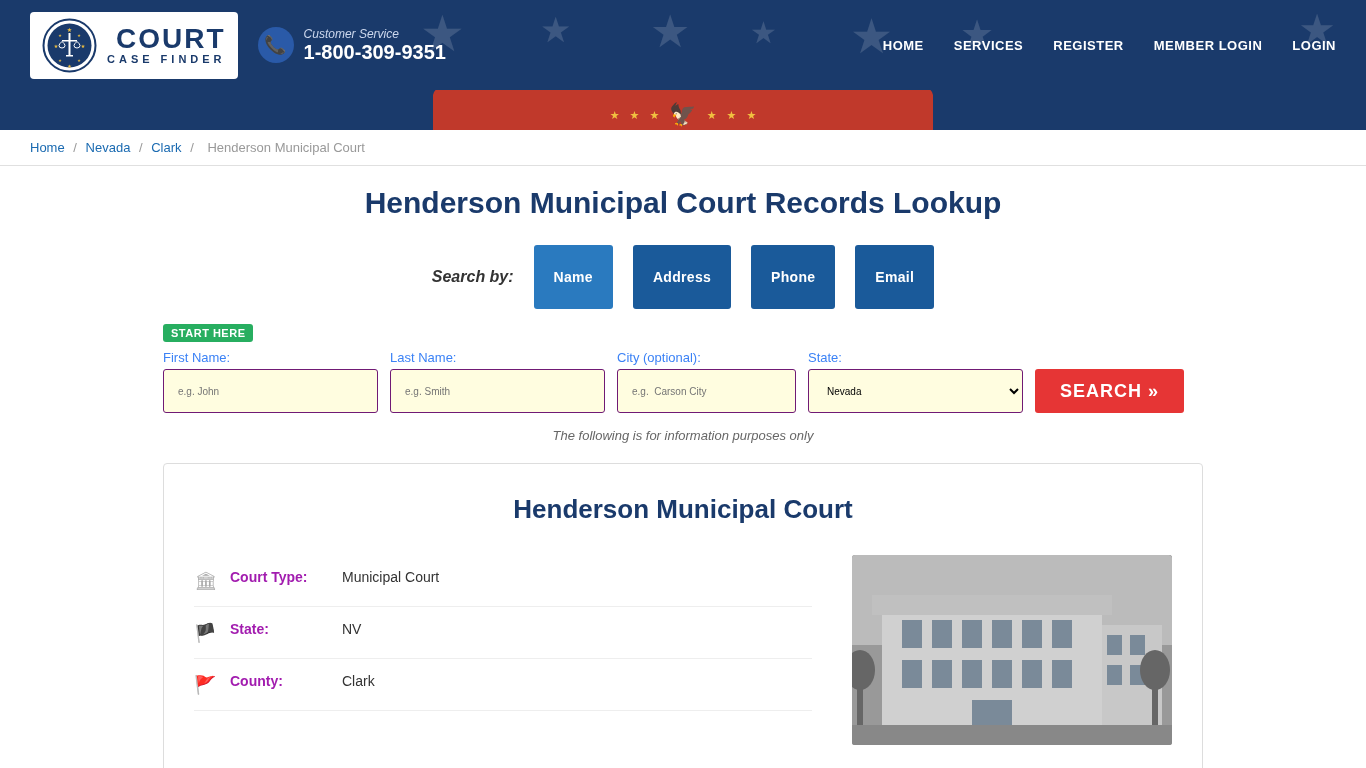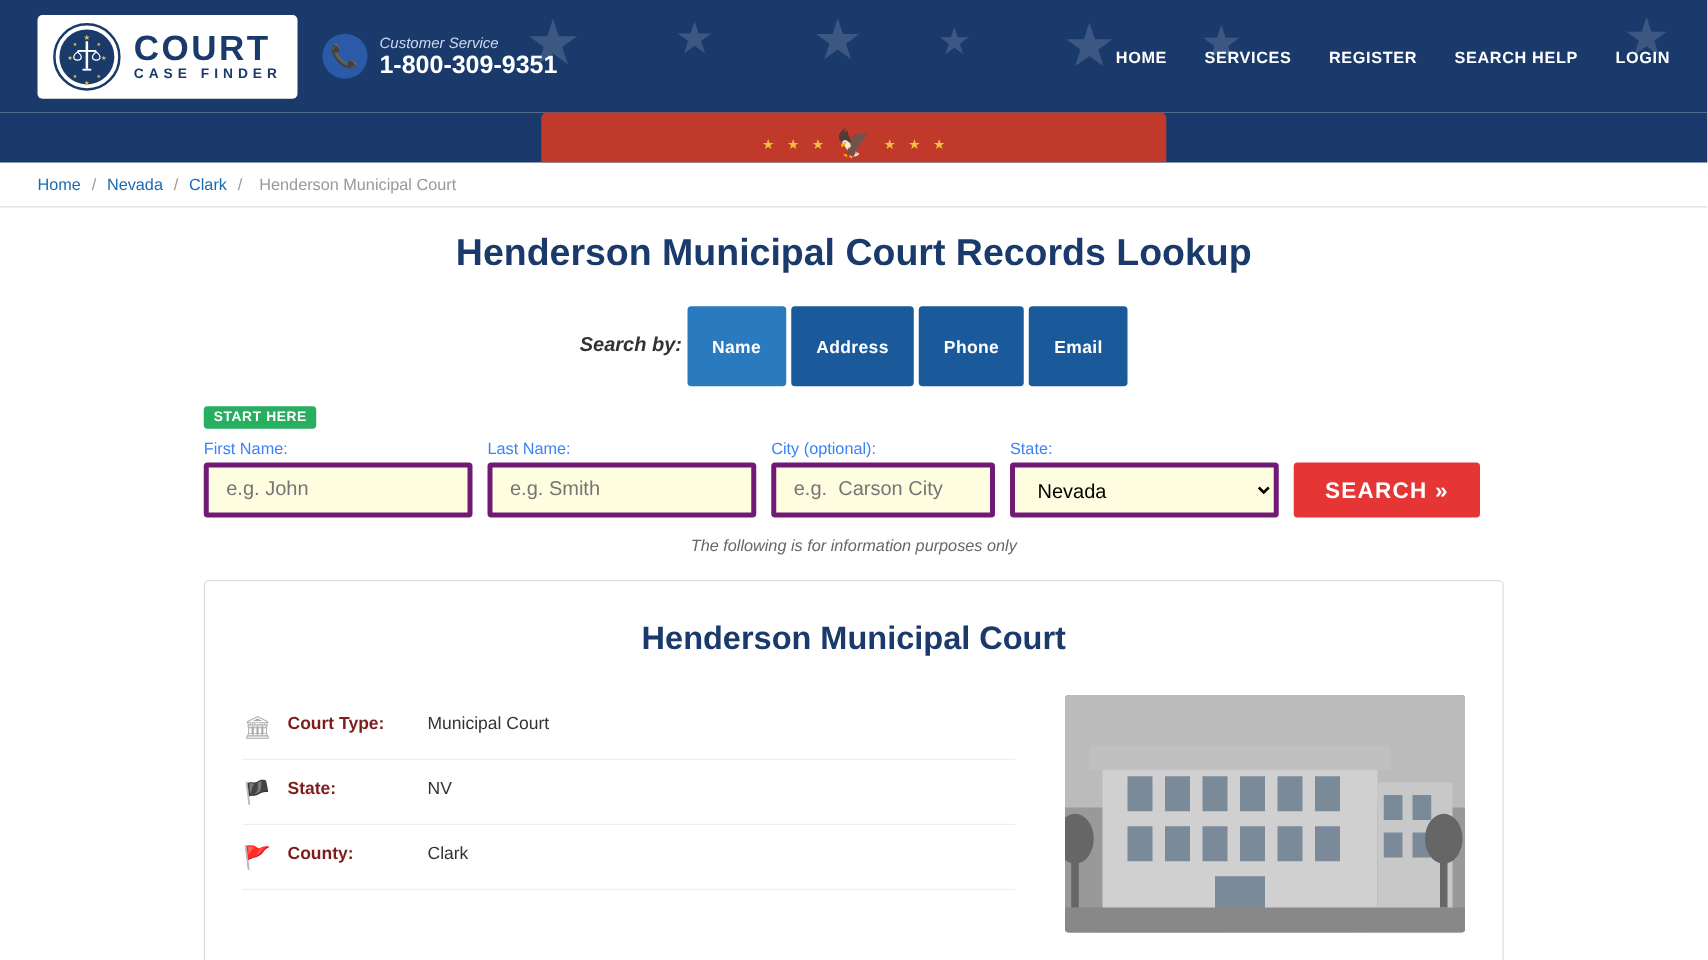--- a/index.html
+++ b/index.html
@@ -28,21 +28,21 @@
       padding: 6px 12px;
       gap: 10px;
     }
     .logo-emblem {
       width: 55px;
       height: 55px;
     }
     .logo-text-block {
       display: flex;
       flex-direction: column;
-      align-items: flex-start;
+      align-items: flex-end;
     }
     .logo-court {
       font-size: 28px;
       font-weight: 900;
       color: #1a3a6b;
       letter-spacing: 2px;
       line-height: 1;
     }
     .logo-case-finder {
       font-size: 11px;
@@ -158,21 +158,21 @@
       font-weight: bold;
       color: #1a3a6b;
       margin-bottom: 25px;
     }
 
     
     .search-by-row {
       display: flex;
       align-items: center;
       justify-content: center;
-      gap: 4px;
+      gap: 20px;
       margin-bottom: 15px;
     }
     .search-by-label {
       font-size: 16px;
       font-weight: bold;
       font-style: italic;
       color: #333;
     }
     .tab-btn {
       padding: 24px 20px;
@@ -221,23 +221,23 @@
       gap: 4px;
     }
     .form-field label {
       font-size: 13px;
       font-weight: normal;
       color: #3b82f6;
     }
     .form-field input,
     .form-field select {
       padding: 10px 14px;
-      border: 4px solid #701a75;
+      border: 1px solid #701a75;
       border-radius: 3px;
-      font-size: 16px;
+      font-size: 10px;
       background: #fffde0;
       height: 44px;
     }
     .form-field.first-name input { width: 215px; }
     .form-field.last-name input { width: 215px; }
     .form-field.city input { width: 179px; }
     .form-field.state-field select { width: 215px; }
 
     .search-btn {
       background: #e63535;
@@ -292,21 +292,21 @@
     }
     .detail-icon {
       color: #aaa;
       font-size: 18px;
       width: 24px;
       text-align: center;
       margin-top: 1px;
     }
     .detail-label {
       font-weight: bold;
-      color: #7f1d1d;
+      color: #a21caf;
       min-width: 100px;
       font-size: 14px;
     }
     .detail-value {
       color: #333;
       font-size: 14px;
     }
     .court-image {
       width: 320px;
       height: 190px;
@@ -374,21 +374,21 @@
         <div class="cs-label">Customer Service</div>
         <div class="cs-phone">1-800-309-9351</div>
       </div>
     </div>
   </div>
 
   <nav class="header-nav">
     <a href="#">HOME</a>
     <a href="#">SERVICES</a>
     <a href="#">REGISTER</a>
-    <a href="#">SEARCH HELP</a>
+    <a href="#">MEMBER LOGIN</a>
     <a href="#">LOGIN</a>
   </nav>
 </header>
 
 <div class="banner-arch">
   <div class="red-arch"></div>
   <div class="eagle-center">
     <span class="star-small">★</span>
     <span class="star-small">★</span>
     <span class="star-small">★</span>

